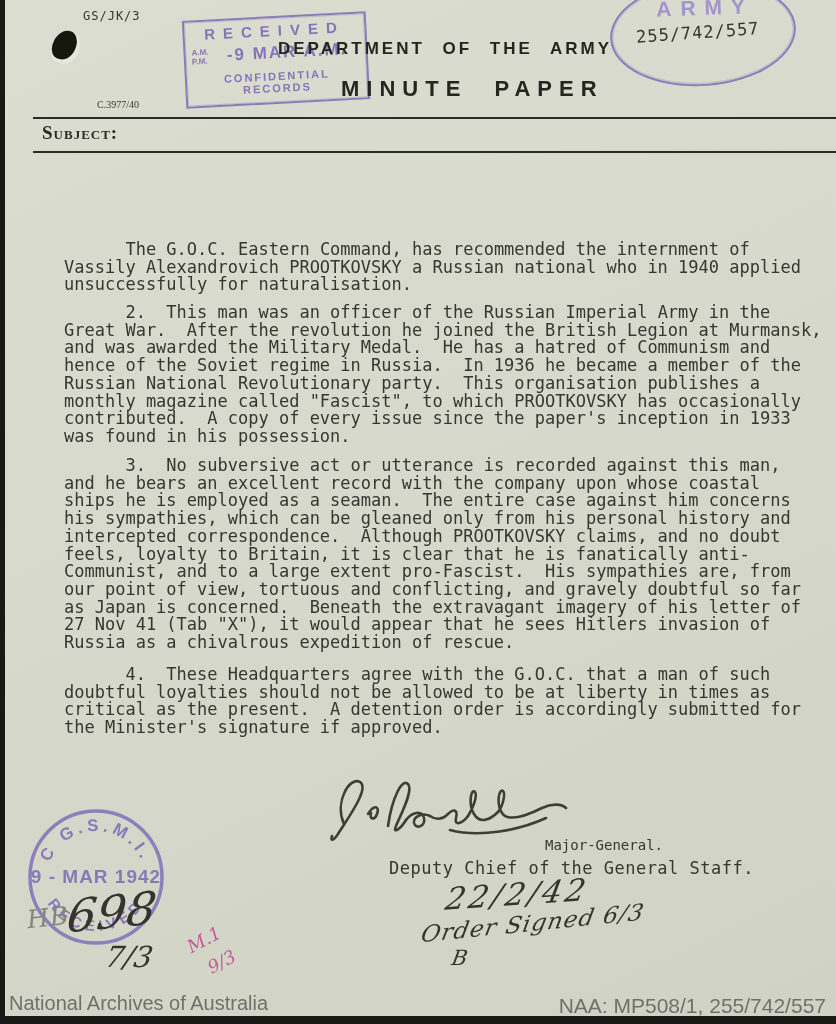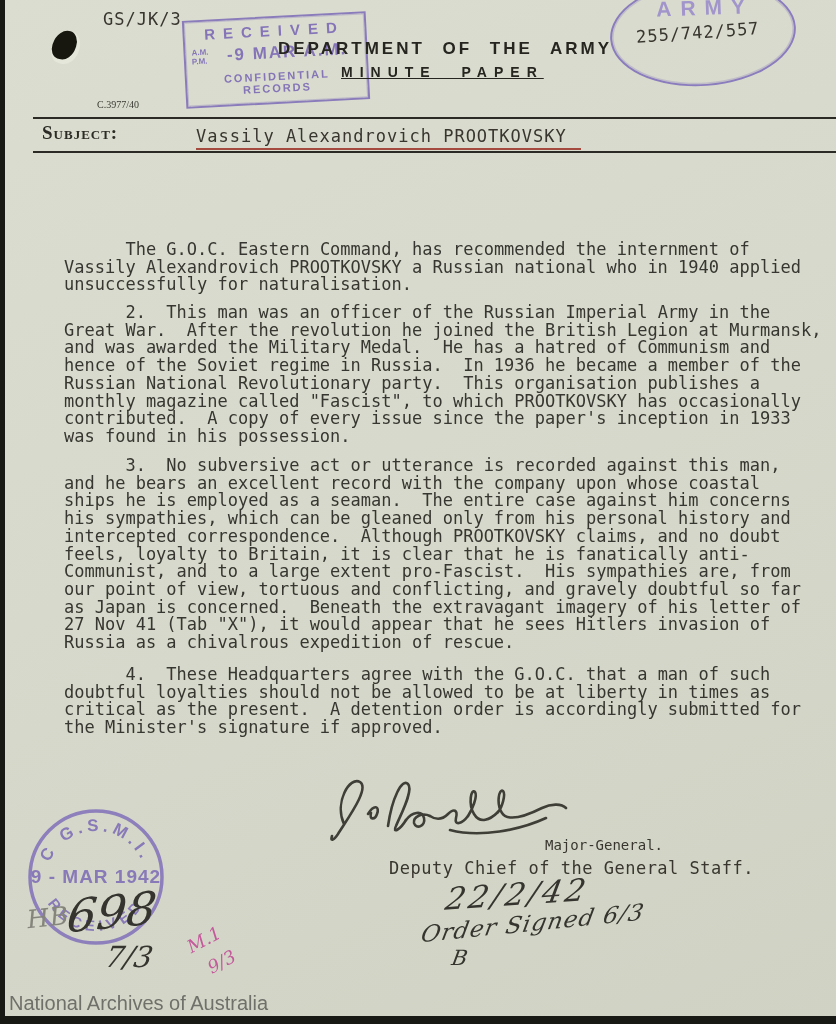--- a/index.html
+++ b/index.html
@@ -10,39 +10,39 @@
     font-family:"Liberation Sans", sans-serif;
   }
   .scan-edge-left { position:absolute; left:0; top:0; width:5px; height:1024px; background:#181815; }
   .scan-edge-bottom { position:absolute; left:0; bottom:0; width:836px; height:8px; background:#181815; }
   .hole {
     position:absolute; left:53px; top:30px; width:23px; height:30px; background:#17170f;
     border-radius: 60% 45% 55% 40%; transform:rotate(18deg);
     box-shadow: 2px 2px 0 2px rgba(230,232,220,0.9);
   }
   .typed { font-family:"DejaVu Sans Mono","Liberation Mono",monospace; color:#38362e; }
-  .ref { position:absolute; left:103px; top:9px; font-size:17px; letter-spacing:1px; }
+  .ref { position:absolute; left:83px; top:9px; font-size:12px; letter-spacing:1px; }
 
   
   .rstamp {
     position:absolute; left:184px; top:16px; width:184px; height:88px;
     transform:rotate(-3deg); color:#7e6db6; opacity:.92;
     border:2px solid #8474ba; box-shadow: inset 0 0 0 1px rgba(132,116,186,.35);
     padding:4px 6px 2px 6px; text-align:center;
   }
   .rstamp .r1 { font-weight:bold; font-size:15px; letter-spacing:8px; }
   .rstamp .row { display:flex; align-items:center; margin-top:4px; }
   .rstamp .ampm { font-size:8px; font-weight:bold; line-height:9px; text-align:left; margin-right:6px; }
   .rstamp .rdate { font-size:17px; font-weight:bold; letter-spacing:2px; flex:1; text-align:center; }
   .rstamp .r3 { font-size:11px; font-weight:bold; letter-spacing:2px; margin-top:7px; }
 
   .dept-title { position:absolute; left:278px; top:31px; font-size:17px; font-weight:bold;
     letter-spacing:3px; word-spacing:10px; color:#26251f;margin-top:8px; }
-  .minute-paper { position:absolute; left:341px; top:64px; font-size:14px; font-weight:bold;
-    letter-spacing:7px; word-spacing:14px; color:#26251f;text-decoration:underline; }
+  .minute-paper { position:absolute; left:341px; top:76px; font-size:22px; font-weight:bold;
+    letter-spacing:7px; word-spacing:14px; color:#26251f; }
 
   
   .oval {
     position:absolute; left:610px; top:-20px; width:186px; height:106px;
     border:2.5px solid #8a7cbd; border-radius:50%; transform:rotate(-4deg);
     box-shadow: inset 0 0 0 1.5px rgba(138,124,189,.3);
   }
   .oval .army { position:absolute; left:46px; top:14px; font-size:21px; font-weight:bold;
     letter-spacing:9px; color:#a195cc; transform:rotate(2deg); }
   .oval .num { position:absolute; left:24px; top:40px; font-size:17px; letter-spacing:1px; }
@@ -113,21 +113,20 @@
 
   <div class="oval">
     <div class="army">ARMY</div>
     <div class="num typed">255/742/557</div>
   </div>
 
   <div class="form-num">C.3977/40</div>
 
   <div class="rule rule1"></div>
   <div class="subject-label">Subject:</div>
-  <div class="subject-value typed">Vassily Alexandrovich  PROOTKOVSKY</div>
   <div class="rule rule2"></div>
 
   <div class="body-block para1">      The G.O.C. Eastern Command, has recommended the internment of
 Vassily Alexandrovich PROOTKOVSKY a Russian national who in 1940 applied
 unsuccessfully for naturalisation.</div>
   <div class="body-block para2">      2.  This man was an officer of the Russian Imperial Army in the
 Great War.  After the revolution he joined the British Legion at Murmansk,
 and was awarded the Military Medal.  He has a hatred of Communism and
 hence of the Soviet regime in Russia.  In 1936 he became a member of the
 Russian National Revolutionary party.  This organisation publishes a
@@ -185,14 +184,15 @@
 
   <div class="pencil hand">HB</div>
   <div class="ink-698 hand">698</div>
   <div class="ink-73 hand">7/3</div>
   <div class="pink pink-m1 hand">M.1</div>
   <div class="pink pink-93 hand">9/3</div>
   <div class="ink-note hand">Order Signed 6/3</div>
   <div class="ink-note-b hand">B</div>
 
   <div class="footer-left">National Archives of Australia</div>
+  <div class="footer-right">NAA: MP508/1, 255/742/557</div>
   <div class="scan-edge-bottom"></div>
 </div>
 
 </body></html>

